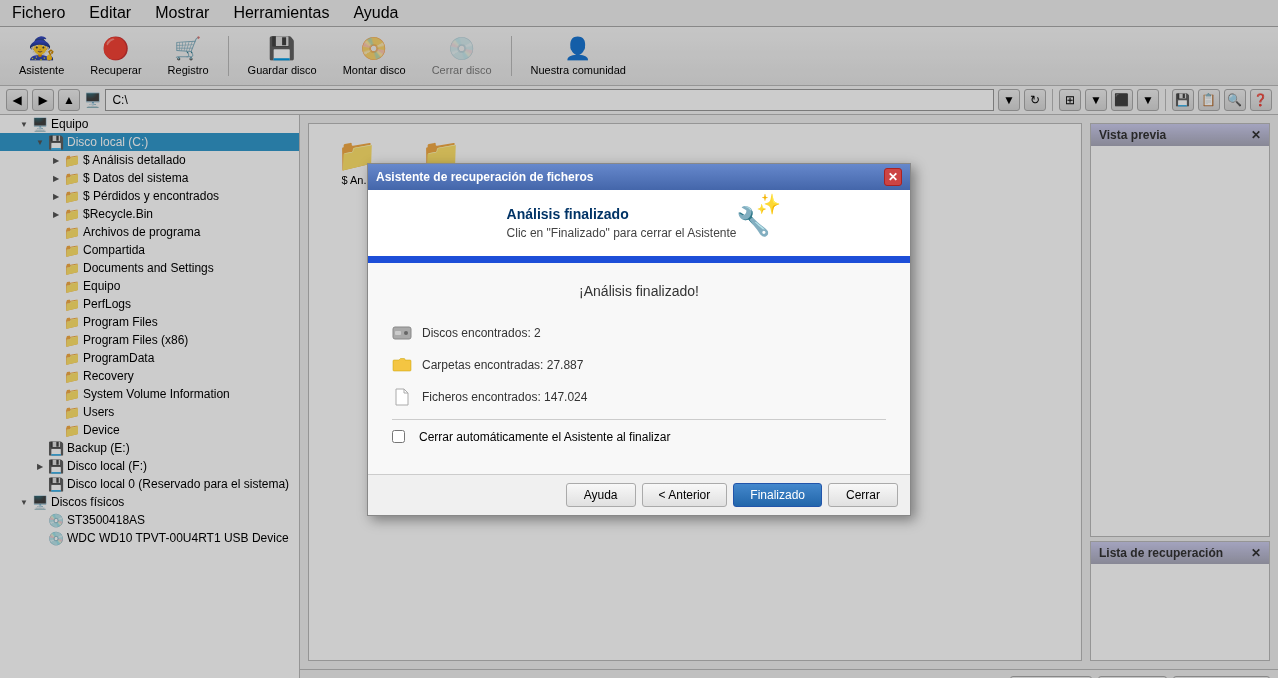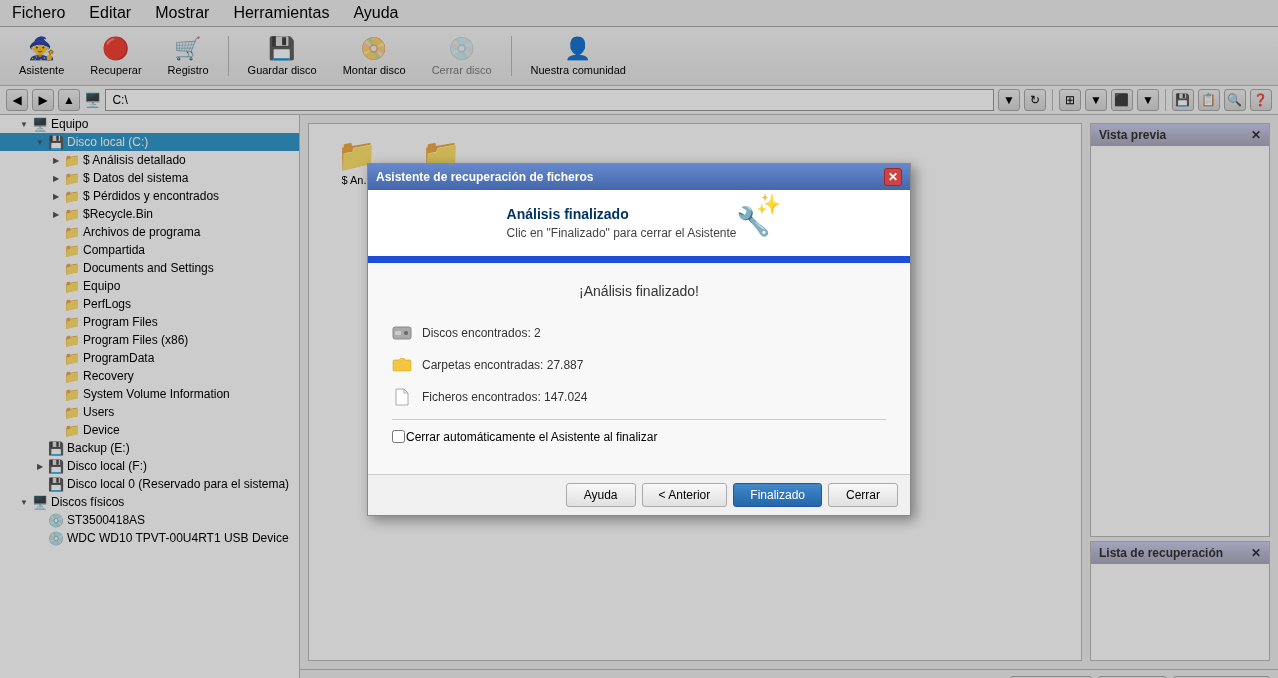--- a/index.html
+++ b/index.html
@@ -290,21 +290,21 @@
       display: flex; align-items: center; justify-content: center;
       font-size: 16px;
     }
     .result-label {
       font-size: 12px;
       color: #333;
     }
     #dialog-checkbox-row {
       display: flex;
       align-items: center;
-      gap: 1px;
+      gap: 14px;
       padding: 10px 0;
       border-top: 1px solid #ccc;
     }
     #dialog-footer {
       display: flex;
       justify-content: flex-end;
       align-items: center;
       gap: 6px;
       padding: 8px 12px;
       border-top: 1px solid #ccc;

